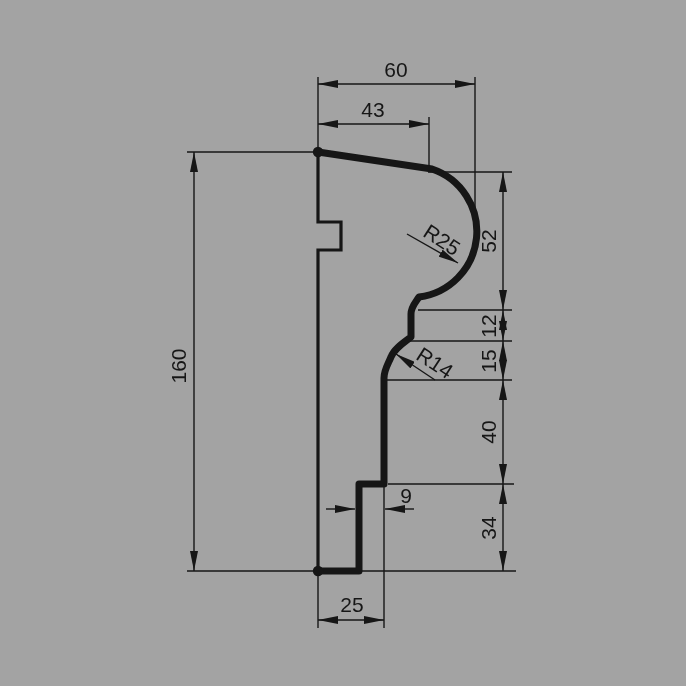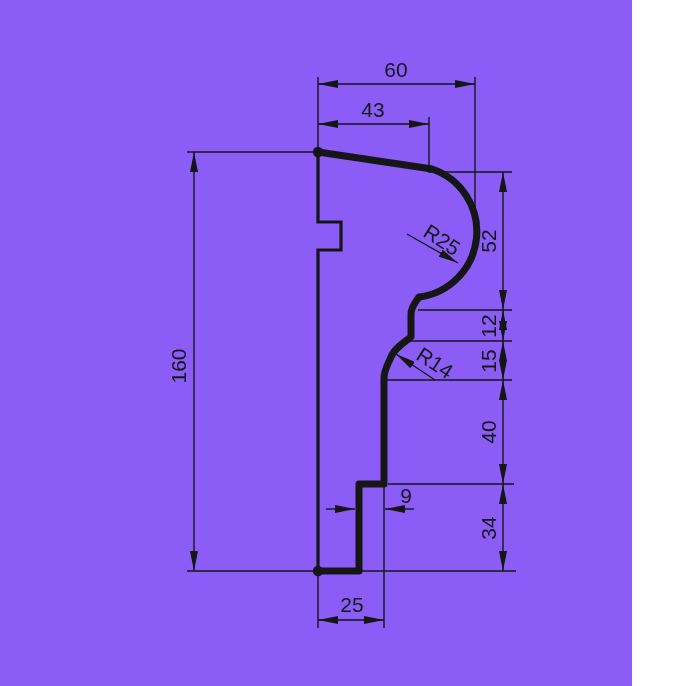--- a/index.html
+++ b/index.html
@@ -2,23 +2,23 @@
 <html><head>
 <meta charset="utf-8">
 <style>
   html, body {
     margin: 0;
     padding: 0;
     background: #ffffff;
   }
   .canvas {
     position: relative;
-    width: 632px;
+    width: 686px;
     height: 686px;
-    background: #8b5cf6;
+    background: #a3a3a3;
     overflow: hidden;
   }
   svg { display: block; }
   
   .face {
     fill: none;
     stroke: #161616;
     stroke-width: 7;
     stroke-linecap: round;
     stroke-linejoin: round;

